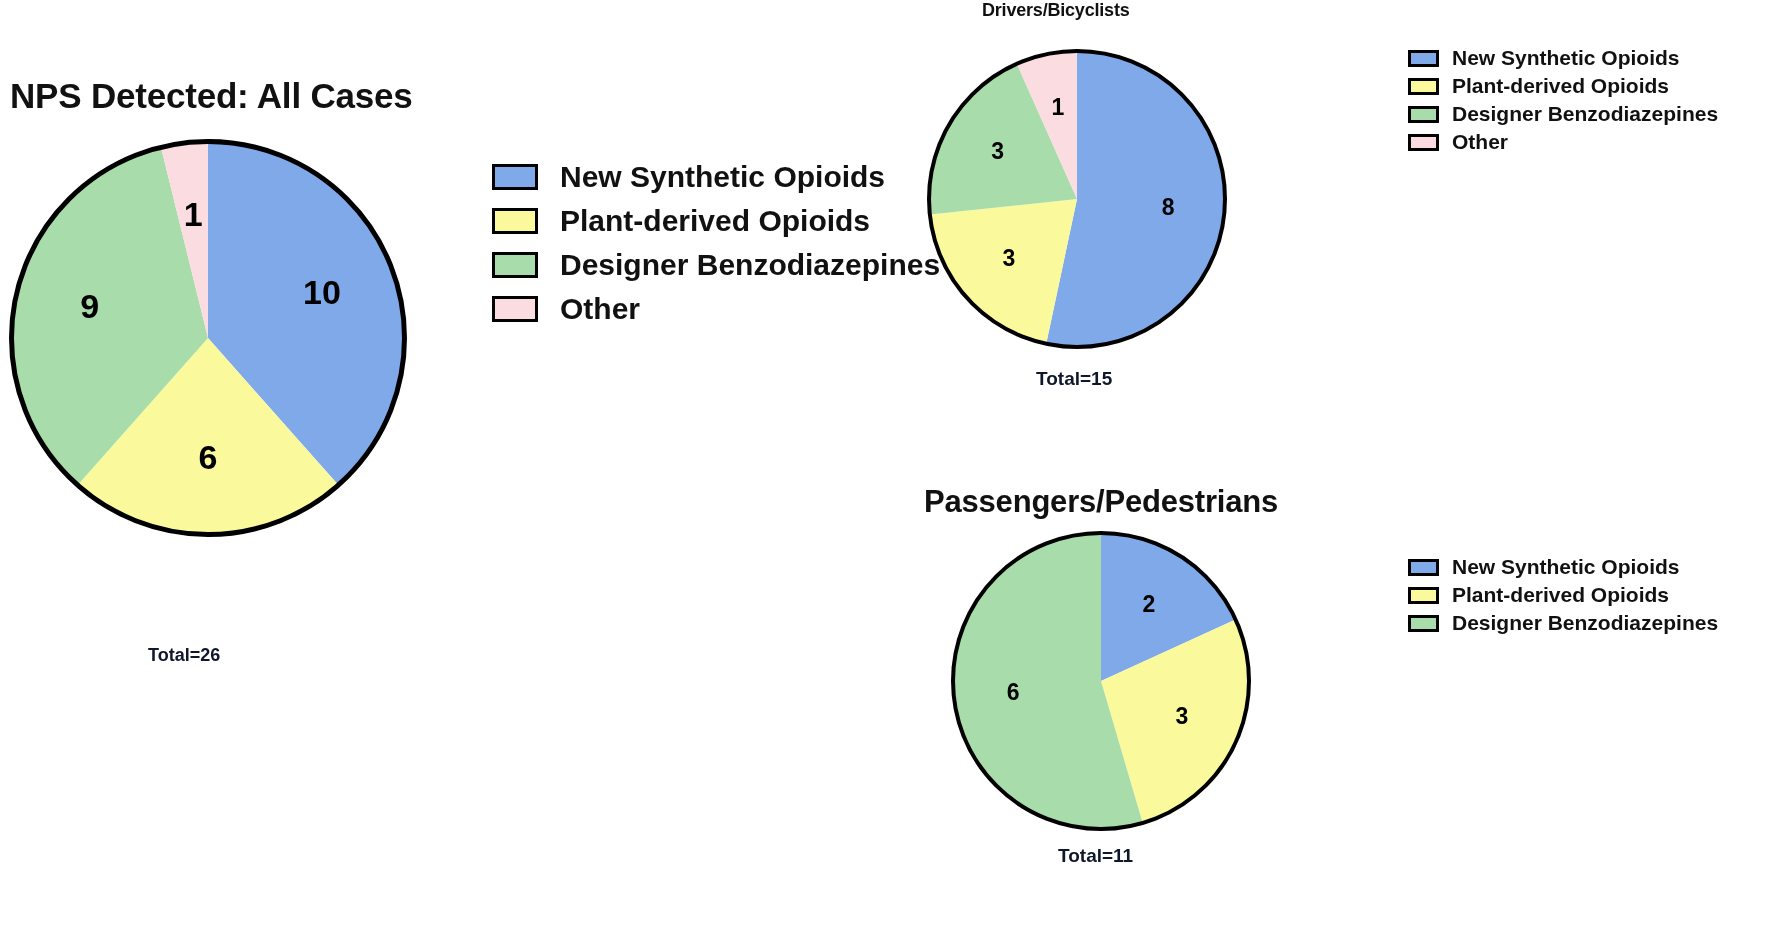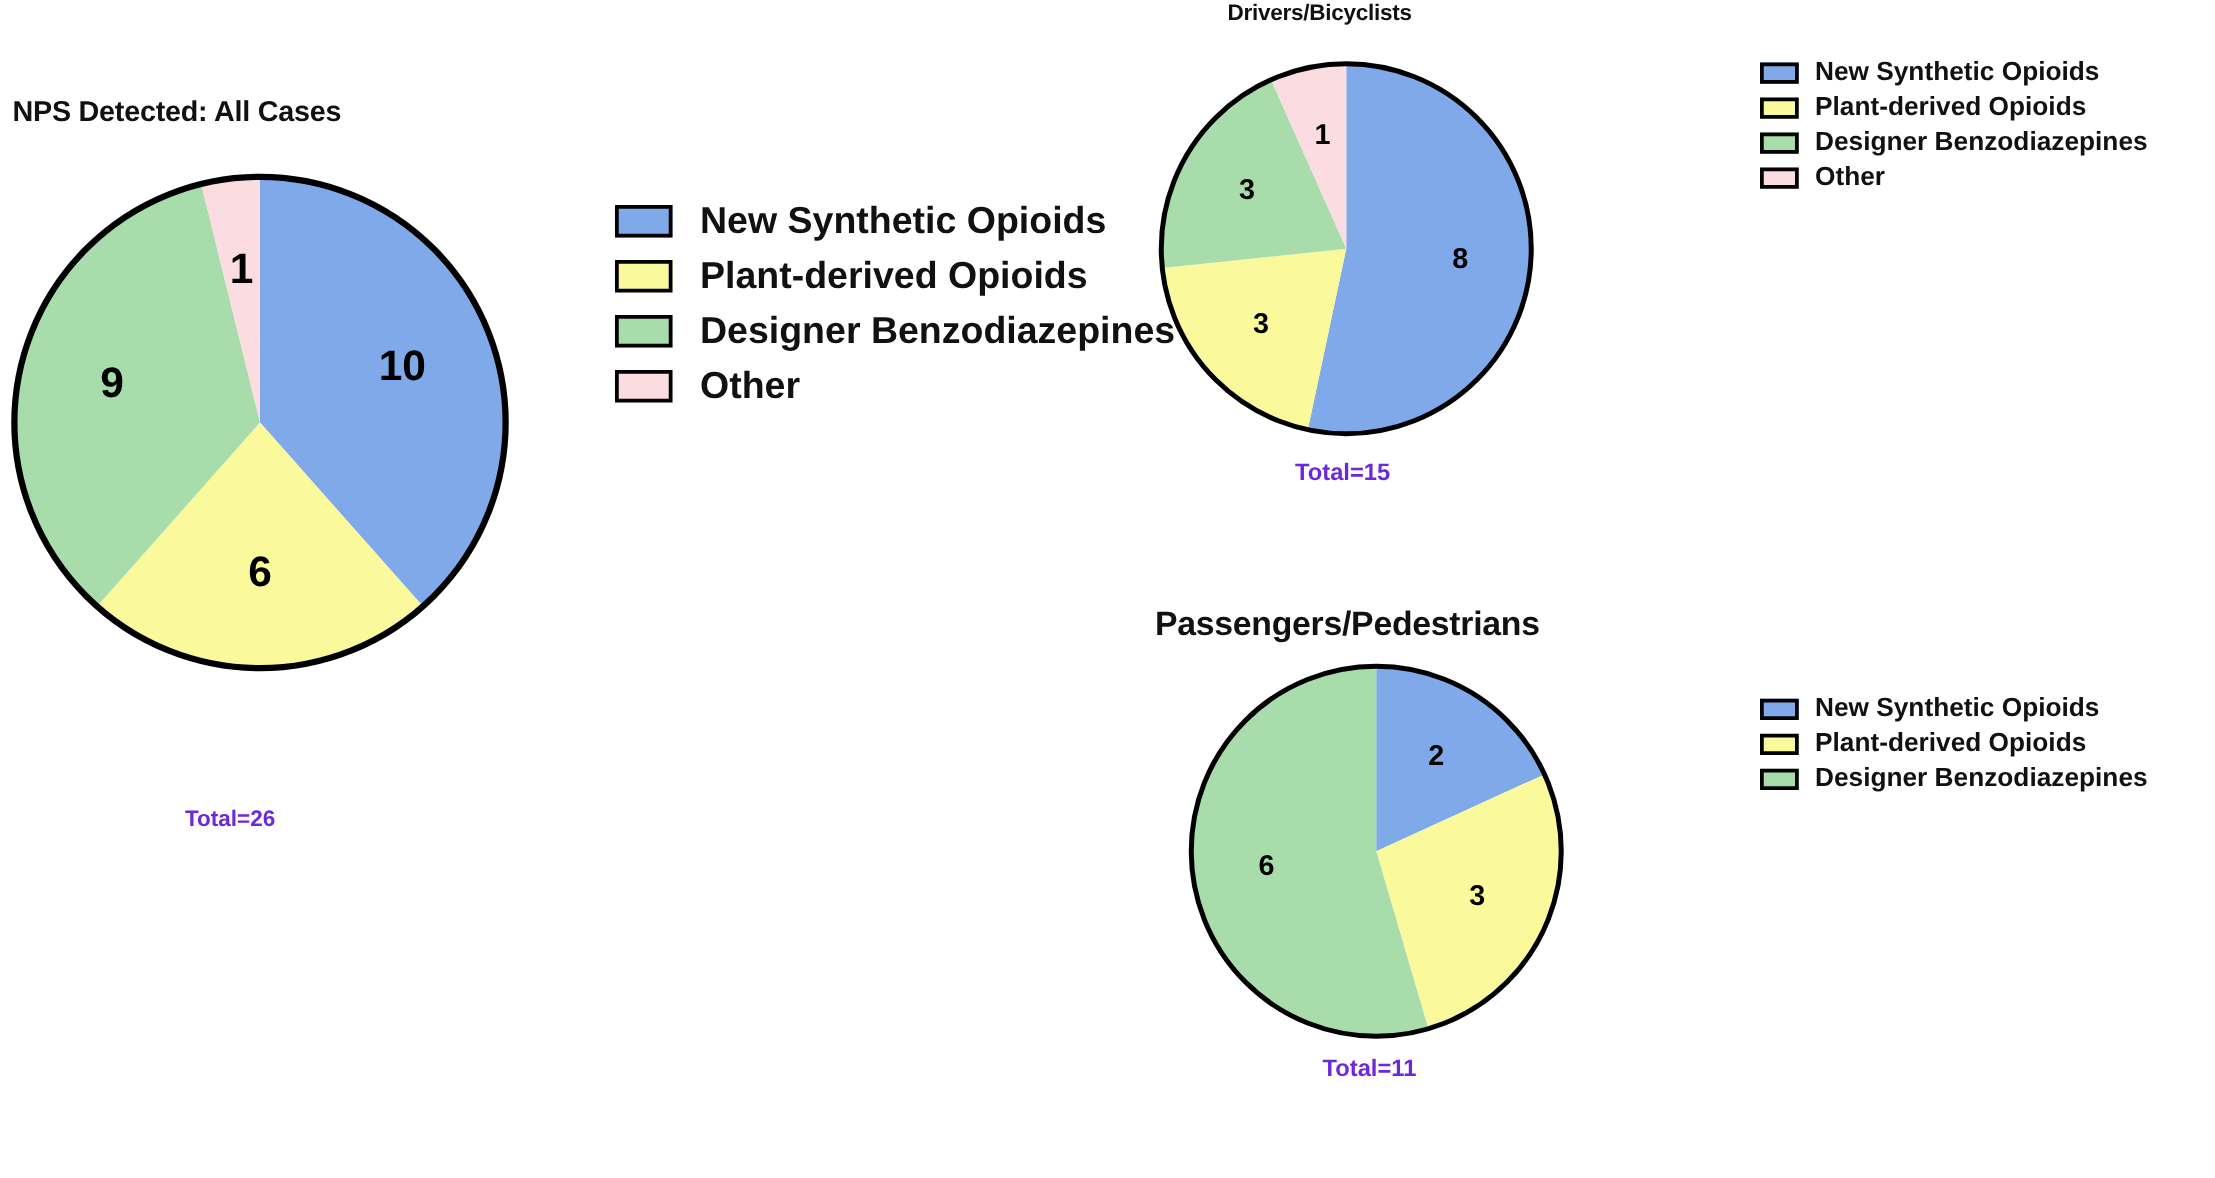--- a/index.html
+++ b/index.html
@@ -34,21 +34,21 @@
   .slice-label {
     font-weight: bold;
     fill: #000000;
     text-anchor: middle;
     dominant-baseline: middle;
     font-family: "Liberation Sans", sans-serif;
   }
   .total-label {
     position: absolute;
     white-space: nowrap;
-    color: #6d28d9;
+    color: #0f172a;
     text-align: right;
   }
   .total-main {
     font-weight: bold;
     font-size: 18px;
   }
   .total-small {
     font-weight: bold;
     font-size: 19px;
   }
@@ -76,21 +76,21 @@
   
   .legend-small .legend-row { margin-bottom: 4px; }
   .legend-small .legend-swatch { width: 31px; height: 17px; margin-right: 13px; border-width: 3px; }
   .legend-small .legend-text { font-size: 21px; }
 </style>
 </head>
 <body>
 
 <div class="panel" style="left:0px; top:0px; width:900px; height:720px;">
 
-  <div class="chart-title" style="position:absolute; left:10px; top:76px; font-size:23px;">NPS Detected: All Cases</div>
+  <div class="chart-title" style="position:absolute; left:10px; top:76px; font-size:35px;">NPS Detected: All Cases</div>
 
   <div class="pie-wrap" style="left:8px; top:138px; width:400px; height:400px;">
     <svg class="pie-svg" id="pie-all_cases" viewBox="0 0 400 400" width="400" height="400">
         <path d="M 200 200 L 200 3.5 A 196.5 196.5 0 0 1 330.30360234431623 347.0823620156214 Z" fill="#7fa9e8" stroke="none"></path>
         <path d="M 200 200 L 330.30360234431623 347.0823620156214 A 196.5 196.5 0 0 1 69.69639765568371 347.08236201562136 Z" fill="#fafa9c" stroke="none"></path>
         <path d="M 200 200 L 69.69639765568371 347.08236201562136 A 196.5 196.5 0 0 1 152.97447196749508 9.209932875780737 Z" fill="#a8dcab" stroke="none"></path>
         <path d="M 200 200 L 152.97447196749508 9.209932875780737 A 196.5 196.5 0 0 1 200.00000000000014 3.5 Z" fill="#fadce1" stroke="none"></path>
         <circle cx="200" cy="200" r="196.5" fill="none" stroke="#000000" stroke-width="5"></circle>
         <text x="313.9130288463641" y="156.7984866116079" class="slice-label" font-size="34">10</text>
         <text x="199.99999999999994" y="321.83" class="slice-label" font-size="34">6</text>
@@ -156,21 +156,21 @@
       </div>
       <div class="legend-row">
         <span class="legend-swatch" style="background: rgb(250, 220, 225);"></span>
         <span class="legend-text">Other</span>
       </div>
     </div>
 </div>
 
 <div class="panel" style="left:930px; top:430px; width:842px; height:512px;">
 
-  <div class="chart-title" style="position:absolute; left:-6px; top:54px; font-size:27px;">Passengers/Pedestrians</div>
+  <div class="chart-title" style="position:absolute; left:-6px; top:54px; font-size:31px;">Passengers/Pedestrians</div>
 
   <div class="pie-wrap" style="left:20px; top:100px; width:302px; height:302px;">
     <svg class="pie-svg" id="pie-passengers_pedestrians" viewBox="0 0 302 302" width="302" height="302">
         <path d="M 151 151 L 151 3 A 148 148 0 0 1 285.62553531246874 89.51857807572081 Z" fill="#7fa9e8" stroke="none"></path>
         <path d="M 151 151 L 285.62553531246874 89.51857807572081 A 148 148 0 0 1 192.6964184125316 293.0049600949456 Z" fill="#fafa9c" stroke="none"></path>
         <path d="M 151 151 L 192.6964184125316 293.0049600949456 A 148 148 0 1 1 150.99999999999997 3 Z" fill="#a8dcab" stroke="none"></path>
         <circle cx="151" cy="151" r="148" fill="none" stroke="#000000" stroke-width="4"></circle>
         <text x="199.00890459005706" y="76.29668628459112" class="slice-label" font-size="23">2</text>
         <text x="231.77532118748124" y="187.8888531545675" class="slice-label" font-size="23">3</text>
         <text x="63.10385596097318" y="163.63755763866772" class="slice-label" font-size="23">6</text>

